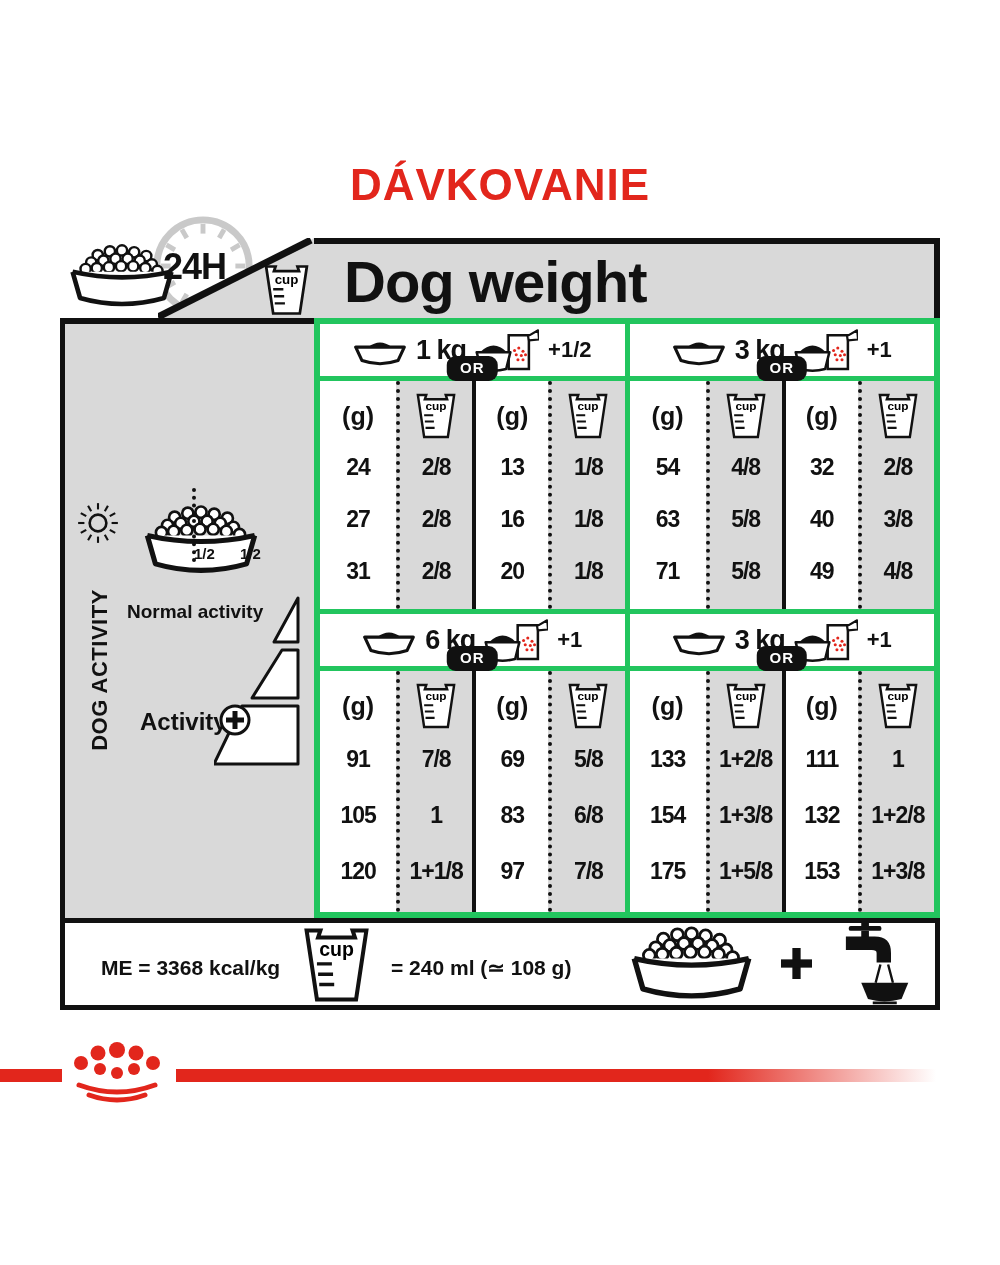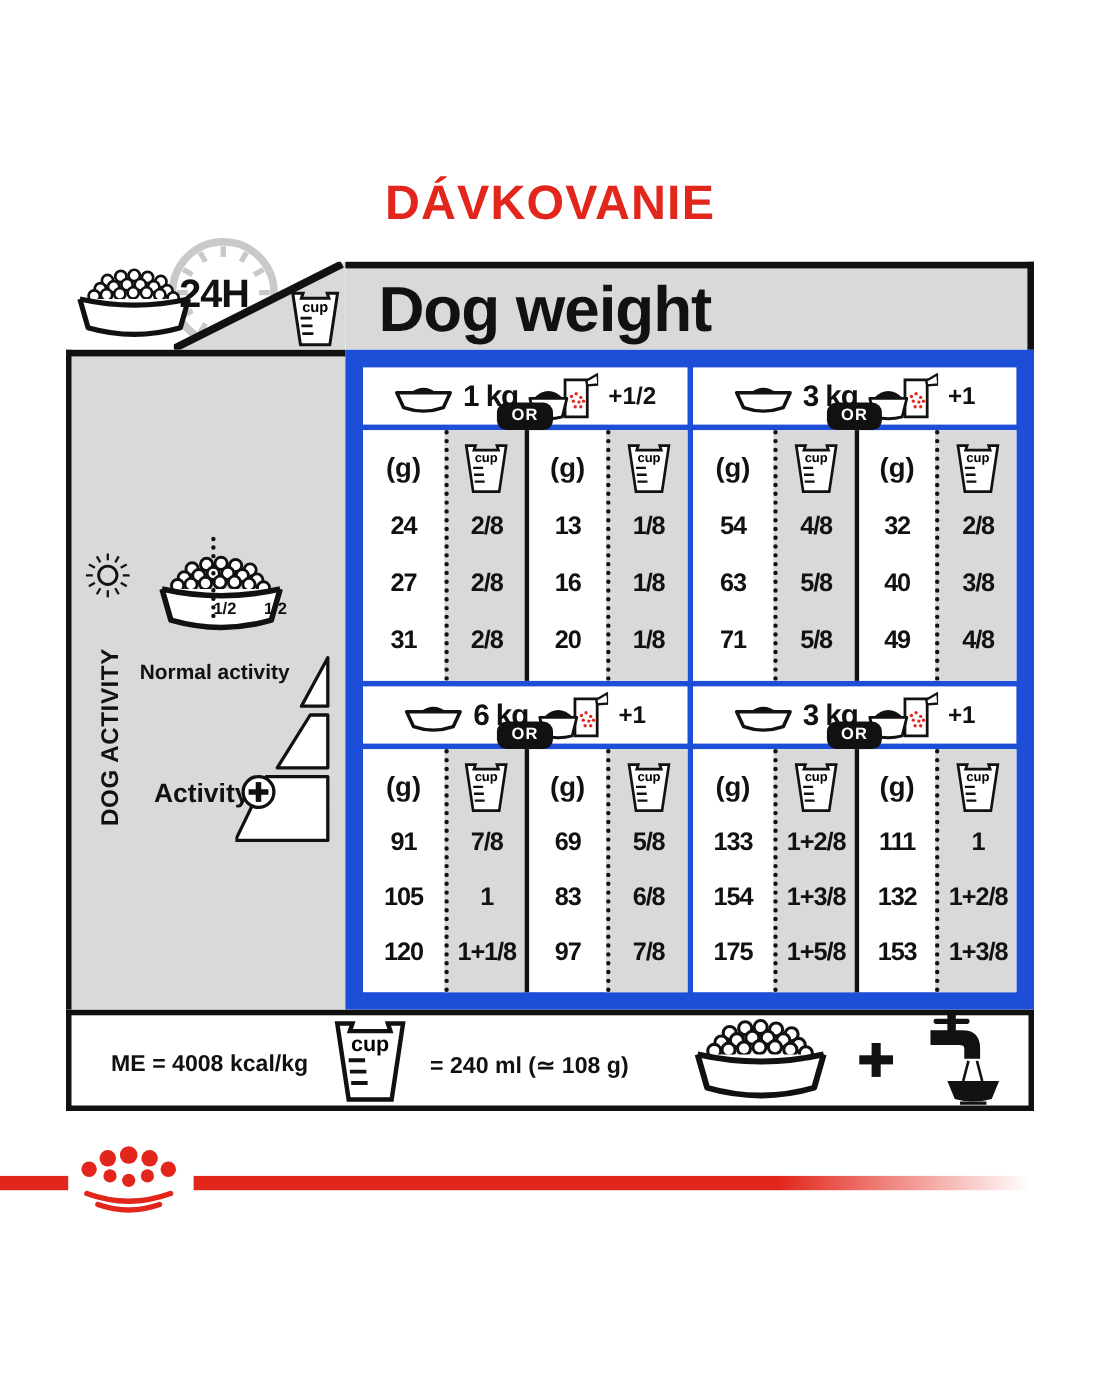--- a/index.html
+++ b/index.html
@@ -33,22 +33,22 @@
   #half-l{left:84px;top:221px;}
   #half-r{left:130px;top:221px;}
   #dogact{left:-50px;top:333px;width:170px;height:26px;line-height:26px;text-align:center;
           font-size:22px;font-weight:bold;letter-spacing:.5px;transform:rotate(-90deg);}
   #normal{left:62px;top:277px;font-size:19px;font-weight:bold;}
   #activity{left:75px;top:384px;font-size:24px;font-weight:bold;}
   #steps{left:149px;top:272px;width:90px;height:174px;}
   #circplus{left:152px;top:378px;width:36px;height:36px;z-index:2;}
 
   
-  #table{left:314px;top:318px;width:626px;height:600px;background:#1d4ed8;box-sizing:border-box;
-         padding:16px;display:grid;grid-template-columns:1fr 1fr;
+  #table{left:314px;top:318px;width:626px;height:600px;background:#22c55e;box-sizing:border-box;
+         padding:6px;display:grid;grid-template-columns:1fr 1fr;
          grid-template-rows:52px 228px 52px 1fr;gap:5px;}
   .wh{background:#fff;position:relative;display:flex;align-items:center;justify-content:center;gap:9px;}
   .wh .bowl-s{width:54px;height:31px;margin-top:4px;}
   .wh .mix{width:64px;height:50px;margin-top:6px;}
   .wtxt{font-size:27px;font-weight:bold;letter-spacing:-1px;}
   .extra{font-size:22px;font-weight:bold;}
   .or{position:absolute;bottom:-5px;left:50%;transform:translateX(-50%);background:#111;color:#fff;
       font-size:15px;font-weight:bold;letter-spacing:1px;padding:3px 13px 5px;border-radius:9px;z-index:3;}
   .vals{background:#fff;display:grid;grid-template-columns:1fr 1fr 1fr 1fr;}
   .c{display:grid;grid-template-rows:60px 1fr 1fr 1fr;justify-items:center;align-items:center;
@@ -434,21 +434,21 @@
             <text x="30" y="25" text-anchor="middle" class="cup-t">cup</text>
           </svg>
         <span class="v">1</span>
         <span class="v">1+2/8</span>
         <span class="v">1+3/8</span>
       </div>
     </div>
   </div>
 
   <div id="bar" class="abs">
-    <span id="me" class="abs">ME = 4008 kcal/kg</span>
+    <span id="me" class="abs">ME = 3368 kcal/kg</span>
     <svg id="cup-foot" class="abs" viewBox="0 0 60 66">
       <use href="#sym-cup"></use>
       <text x="30" y="25" text-anchor="middle" class="cup-t">cup</text>
     </svg>
     <span id="equiv" class="abs">= 240 ml (≃ 108 g)</span>
     <svg id="bowl-foot" class="abs" viewBox="0 0 120 74">
         <use href="#sym-bowl-kibble"></use>
       </svg>
     <svg id="plusic" class="abs" viewBox="0 0 30 30">
         <use href="#sym-plus"></use>

